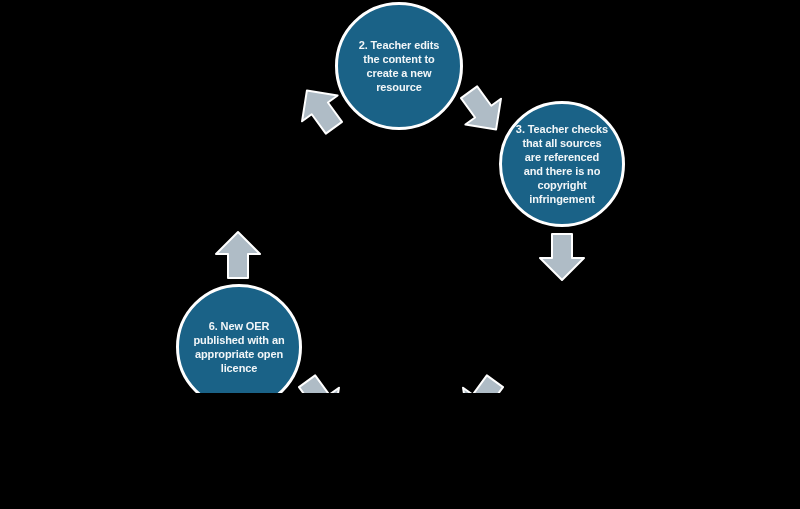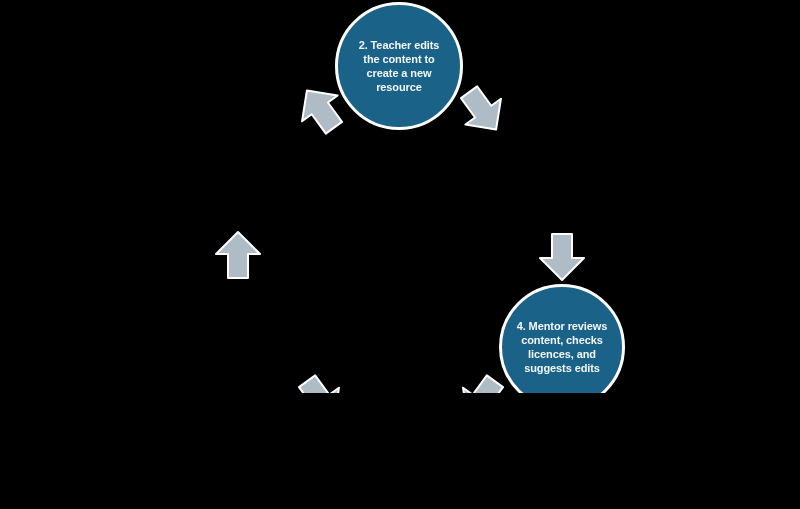--- a/index.html
+++ b/index.html
@@ -49,25 +49,28 @@
 </head>
 <body>
 
 <div id="diagram-root">
 
   <div class="node-circle" style="left:335px; top:2px; width:128px; height:128px;">
     <span class="node-label">2. Teacher edits the content to create a new resource</span>
   </div>
 
 
+  <div class="node-circle" style="left:499px; top:101px; width:126px; height:126px;">
+    <span class="node-label">3. Teacher checks that all sources are referenced and there is no copyright infringement</span>
+  </div>
 
+  <div class="node-circle" style="left:176px; top:284px; width:126px; height:126px;">
+    <span class="node-label">6. New OER published with an appropriate open licence</span>
+  </div>
 
-  <div class="node-circle" style="left:499px; top:284px; width:126px; height:126px;">
-    <span class="node-label">4. Mentor reviews content, checks licences, and suggests edits</span>
-  </div>
 
 
   <div class="arrow" style="left:293px; top:82px; width:56px; height:56px; transform:rotate(-36deg);">
     <svg viewBox="0 0 56 56" width="56" height="56" aria-hidden="true">
       <path class="arrow-body" d="M28 4 L50 26 L38 26 L38 50 L18 50 L18 26 L6 26 Z"></path>
     </svg>
   </div>
 
   <div class="arrow" style="left:454px; top:82px; width:56px; height:56px; transform:rotate(144deg);">
     <svg viewBox="0 0 56 56" width="56" height="56" aria-hidden="true">

